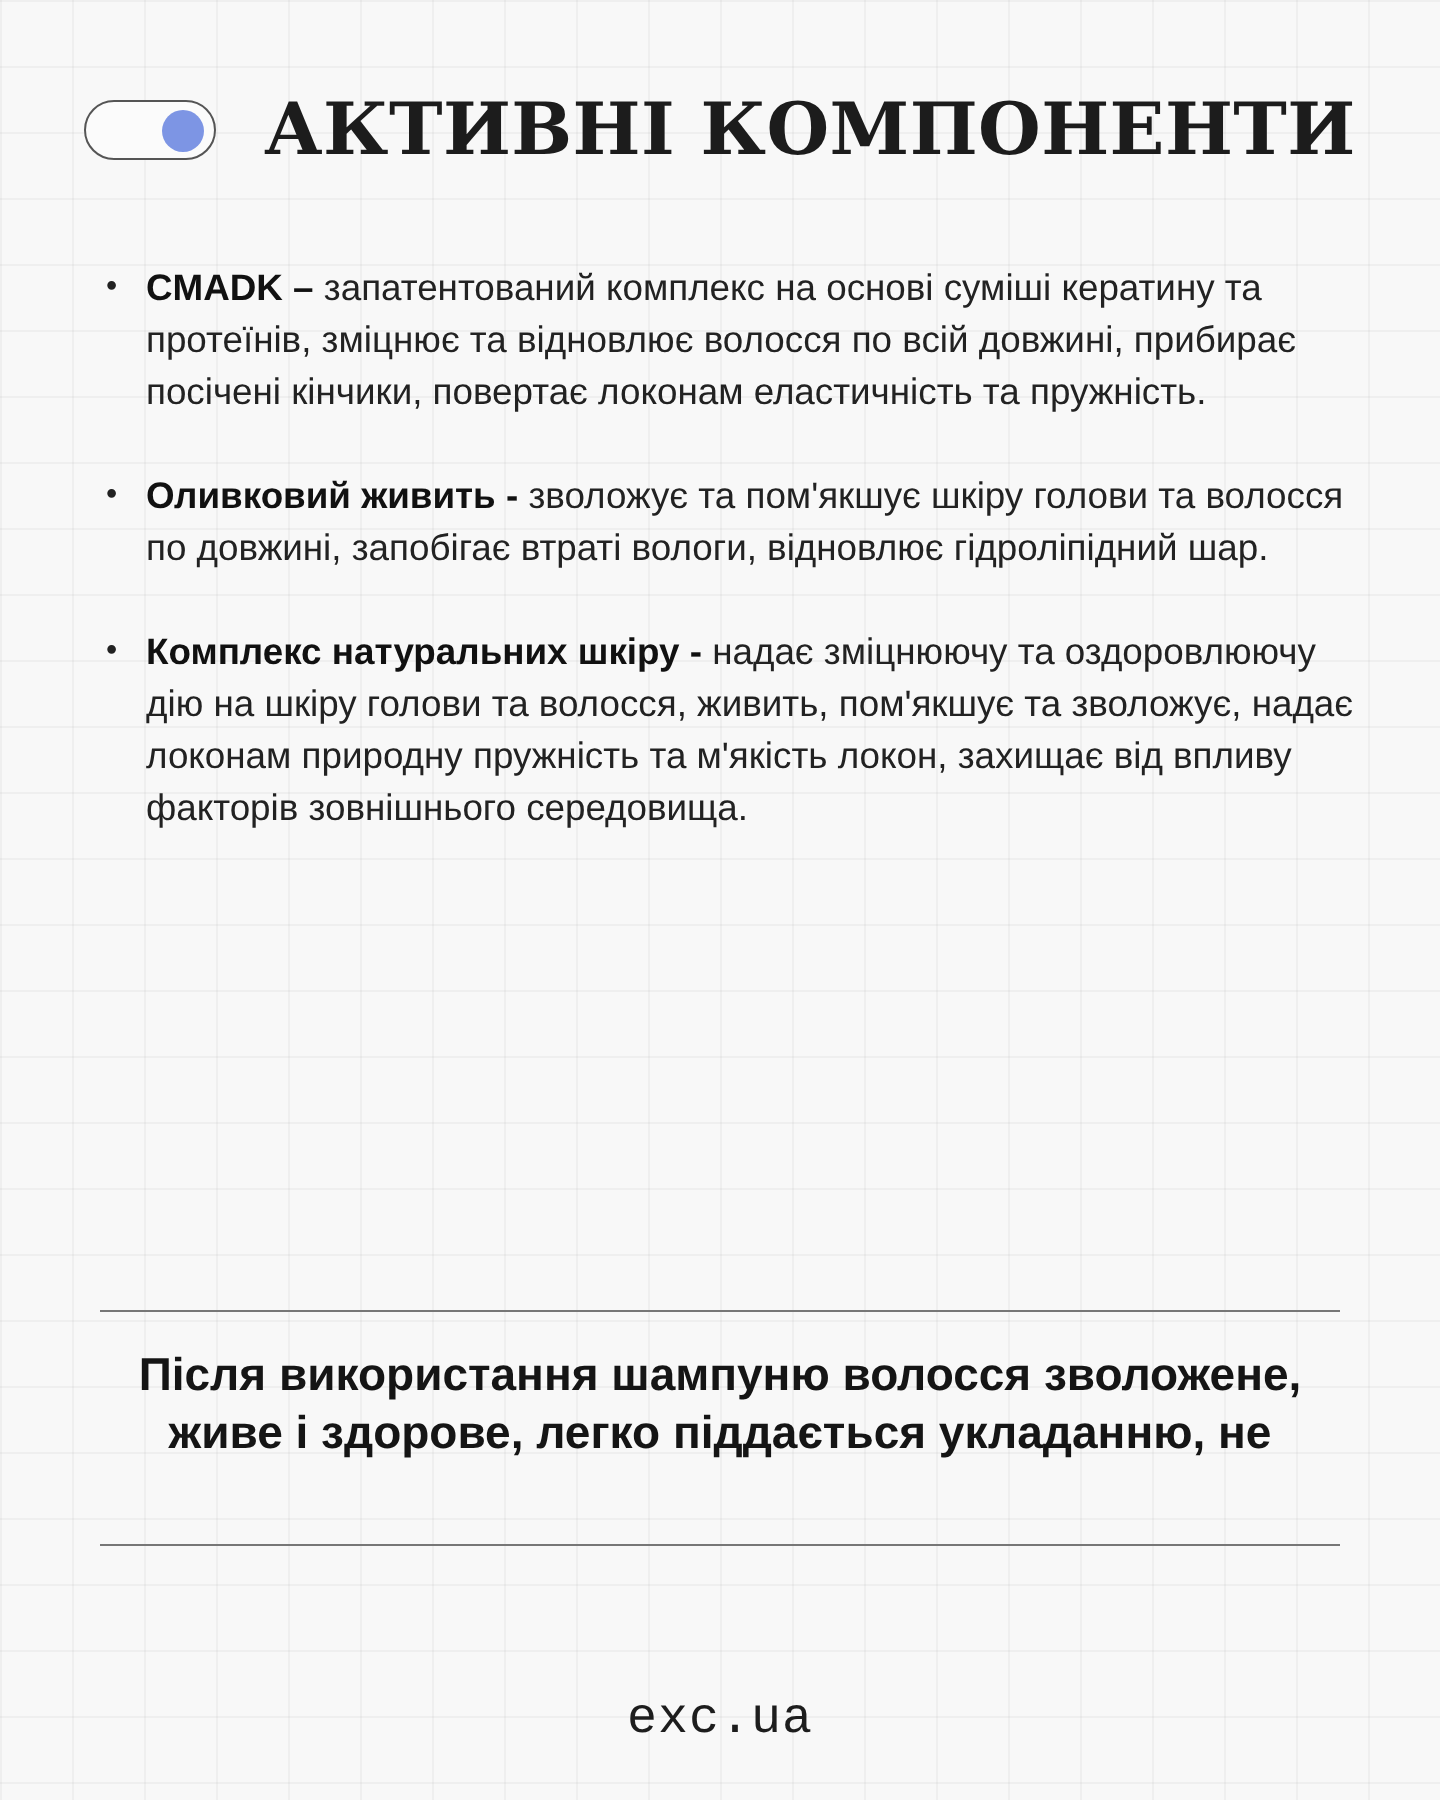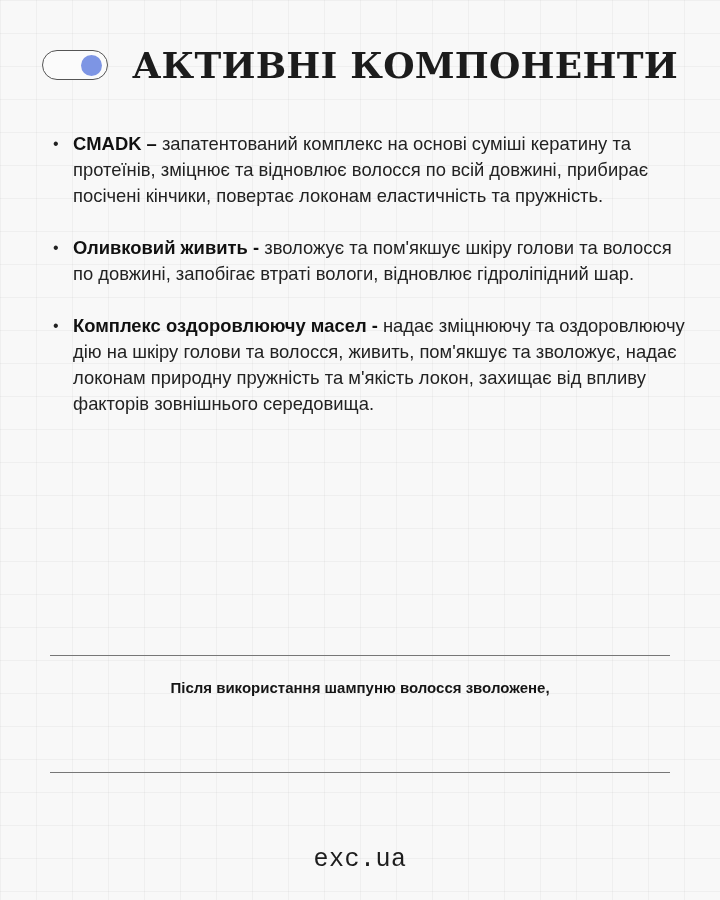--- a/index.html
+++ b/index.html
@@ -28,21 +28,21 @@
     .list { position: absolute; left: 50px; top: 131px; width: 640px; margin: 0; padding: 0; list-style: none; }
     .item { position: relative; padding-left: 23px; font-size: 18.4px; line-height: 26px; color: #222; }
     .item .bullet { position: absolute; left: 3px; top: 0; font-size: 16px; }
     .item .lead { font-weight: bold; color: #111; }
     .item p { margin: 0; }
     .item p + p { margin-top: 26px; }
     .item + .item { margin-top: 26px; }
     .rule { position: absolute; left: 50px; width: 620px; height: 0; border-top: 1.2px solid #777; }
     .summary {
       position: absolute; left: 50px; top: 673px; width: 620px; text-align: center;
-      font-weight: bold; font-size: 15px; line-height: 29px; color: #151515;
+      font-weight: bold; font-size: 23px; line-height: 29px; color: #151515;
     }
     .footer { position: absolute; left: 0; top: 845px; width: 720px; text-align: center; font-size: 25px; color: #1d1d1d; letter-spacing: 0.5px; font-family: Liberation Mono, monospace; }
   </style>
 </head>
 <body>
 
 <div class="header">
   <div class="toggle">
     <div class="knob" id="knob" style="background: rgb(125, 149, 228);"></div>
   </div>
@@ -53,23 +53,24 @@
   <li class="item">
     <span class="bullet">•</span>
     <p><span class="lead">CMADK –</span><span> запатентований комплекс на основі суміші кератину та протеїнів, зміцнює та відновлює волосся по всій довжині, прибирає посічені кінчики, повертає локонам еластичність та пружність.</span></p>
   </li>
   <li class="item">
     <span class="bullet">•</span>
     <p><span class="lead">Оливковий живить -</span><span> зволожує та пом'якшує шкіру голови та волосся по довжині, запобігає втраті вологи, відновлює гідроліпідний шар.</span></p>
   </li>
   <li class="item">
     <span class="bullet">•</span>
-    <p><span class="lead">Комплекс оздоровлюючу масел -</span><span> надає зміцнюючу та оздоровлюючу дію на шкіру голови та волосся, живить, пом'якшує та зволожує, надає локонам природну пружність та м'якість локон, захищає від впливу факторів зовнішнього середовища.</span></p>
+    <p><span class="lead">Комплекс натуральних шкіру -</span><span> надає зміцнюючу та оздоровлюючу дію на шкіру голови та волосся, живить, пом'якшує та зволожує, надає локонам природну пружність та м'якість локон, захищає від впливу факторів зовнішнього середовища.</span></p>
   </li>
 </ul>
 
 <div class="rule" style="top:655px"></div>
 <div class="summary">
   <div>Після використання шампуню волосся зволожене,</div>
+  <div>живе і здорове, легко піддається укладанню, не</div>
 </div>
 <div class="rule" style="top:772px"></div>
 
 <div class="footer">exc.ua</div>
 
 </body></html>

